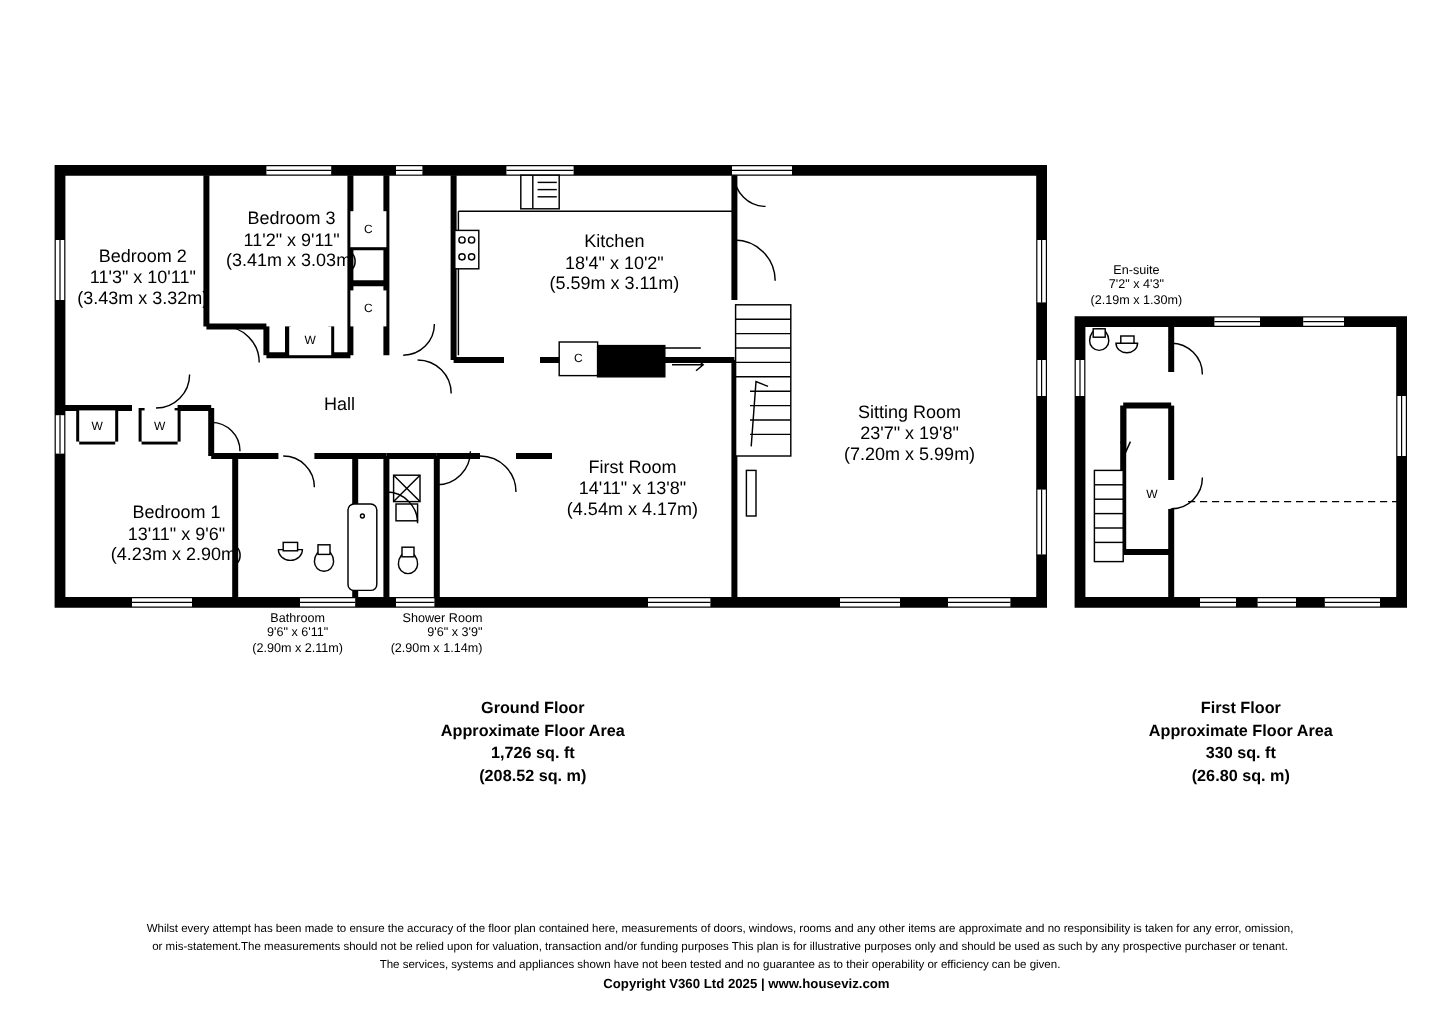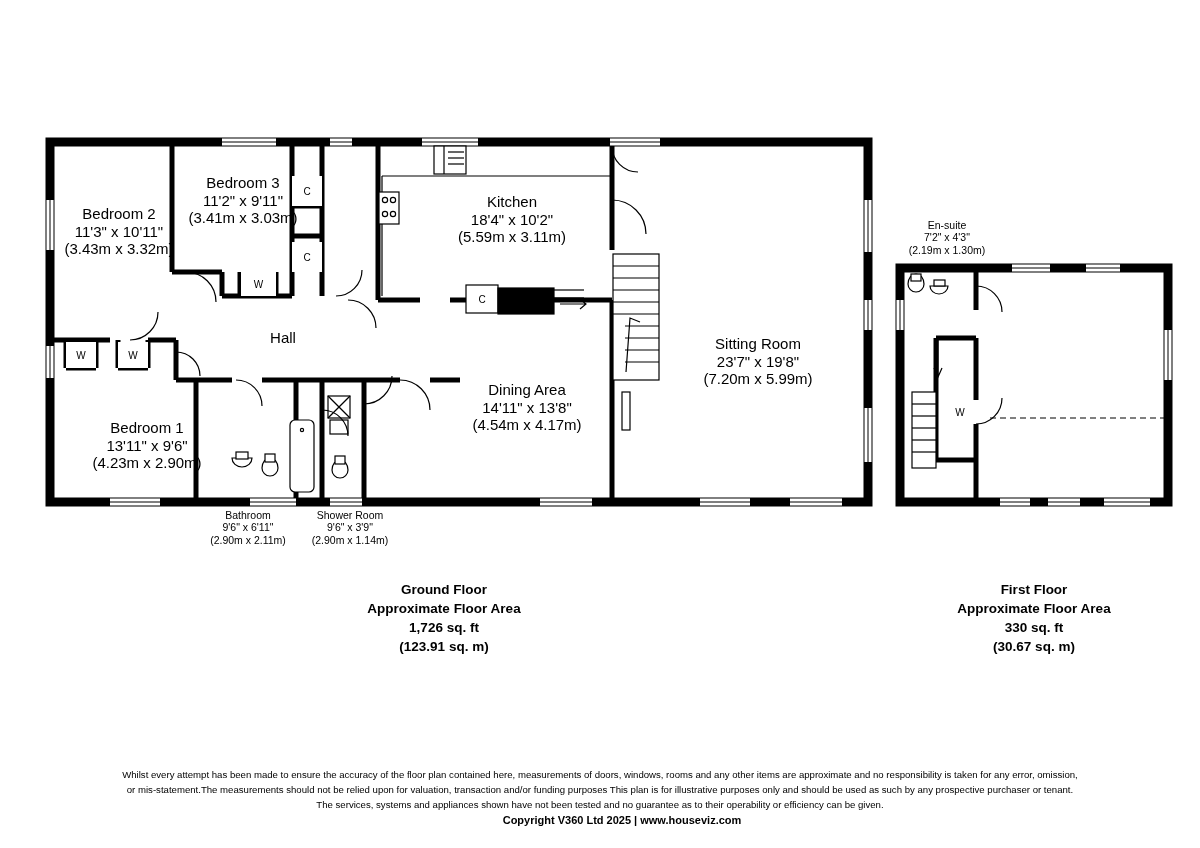--- a/index.html
+++ b/index.html
@@ -257,35 +257,35 @@
   <div class="nm">Kitchen</div>
   <div>18'4" x 10'2"</div>
   <div>(5.59m x 3.11m)</div>
 </div>
 <div class="lbl" style="left:683px;top:289px;width:150px;margin-top:46px;">
   <div class="nm">Sitting Room</div>
   <div>23'7" x 19'8"</div>
   <div>(7.20m x 5.99m)</div>
 </div>
 <div class="lbl" style="left:452px;top:381px;width:150px;">
-  <div class="nm">Dining Area</div>
+  <div class="nm">First Room</div>
   <div>14'11" x 13'8"</div>
   <div>(4.54m x 4.17m)</div>
 </div>
 <div class="lbl" style="left:72px;top:419px;width:150px;">
   <div class="nm">Bedroom 1</div>
   <div>13'11" x 9'6"</div>
   <div>(4.23m x 2.90m)</div>
 </div>
 <div class="lbl small" style="left:197px;top:509px;width:102px;">
   <div class="nm">Bathroom</div>
   <div>9'6" x 6'11"</div>
   <div>(2.90m x 2.11m)</div>
 </div>
-<div class="lbl small" style="left:298px;top:509px;width:104px;">
+<div class="lbl small" style="left:298px;top:509px;width:104px;text-align:right;">
   <div class="nm">Shower Room</div>
   <div>9'6" x 3'9"</div>
   <div>(2.90m x 1.14m)</div>
 </div>
 <div class="lbl" style="left:248px;top:329px;width:70px;">
   <div class="nm">Hall</div>
 </div>
 
 <div class="cbox" style="left:292px;top:176px;width:30px;height:30px;border:none;">
       <span>C</span>
@@ -312,27 +312,27 @@
   <div>(2.19m x 1.30m)</div>
 </div>
 <div class="cbox" style="left:945px;top:400px;width:30px;height:24px;border:none;">
       <span>W</span>
     </div>
 
 <div class="floorcap" style="left:244px;top:580px;width:400px;">
   <div>Ground Floor</div>
   <div>Approximate Floor Area</div>
   <div>1,726 sq. ft</div>
-  <div>(123.91 sq. m)</div>
+  <div>(208.52 sq. m)</div>
 </div>
 <div class="floorcap" style="left:884px;top:580px;width:300px;">
   <div>First Floor</div>
   <div>Approximate Floor Area</div>
   <div>330 sq. ft</div>
-  <div>(30.67 sq. m)</div>
+  <div>(26.80 sq. m)</div>
 </div>
 
 <div class="disclaimer" style="top:783px;">or mis-statement.The measurements should not be relied upon for valuation, transaction and/or funding purposes This plan is for illustrative purposes only and should be used as such by any prospective purchaser or tenant.</div>
 <div class="disclaimer" style="top:768px;">Whilst every attempt has been made to ensure the accuracy of the floor plan contained here, measurements of doors, windows, rooms and any other items are approximate and no responsibility is taken for any error, omission,</div>
 <div class="disclaimer" style="top:798px;">The services, systems and appliances shown have not been tested and no guarantee as to their operability or efficiency can be given.</div>
 <div class="copyright" style="top:814px;margin-left:44px;">Copyright V360 Ltd 2025 | www.houseviz.com</div>
 
 </div>
 
 </body></html>

